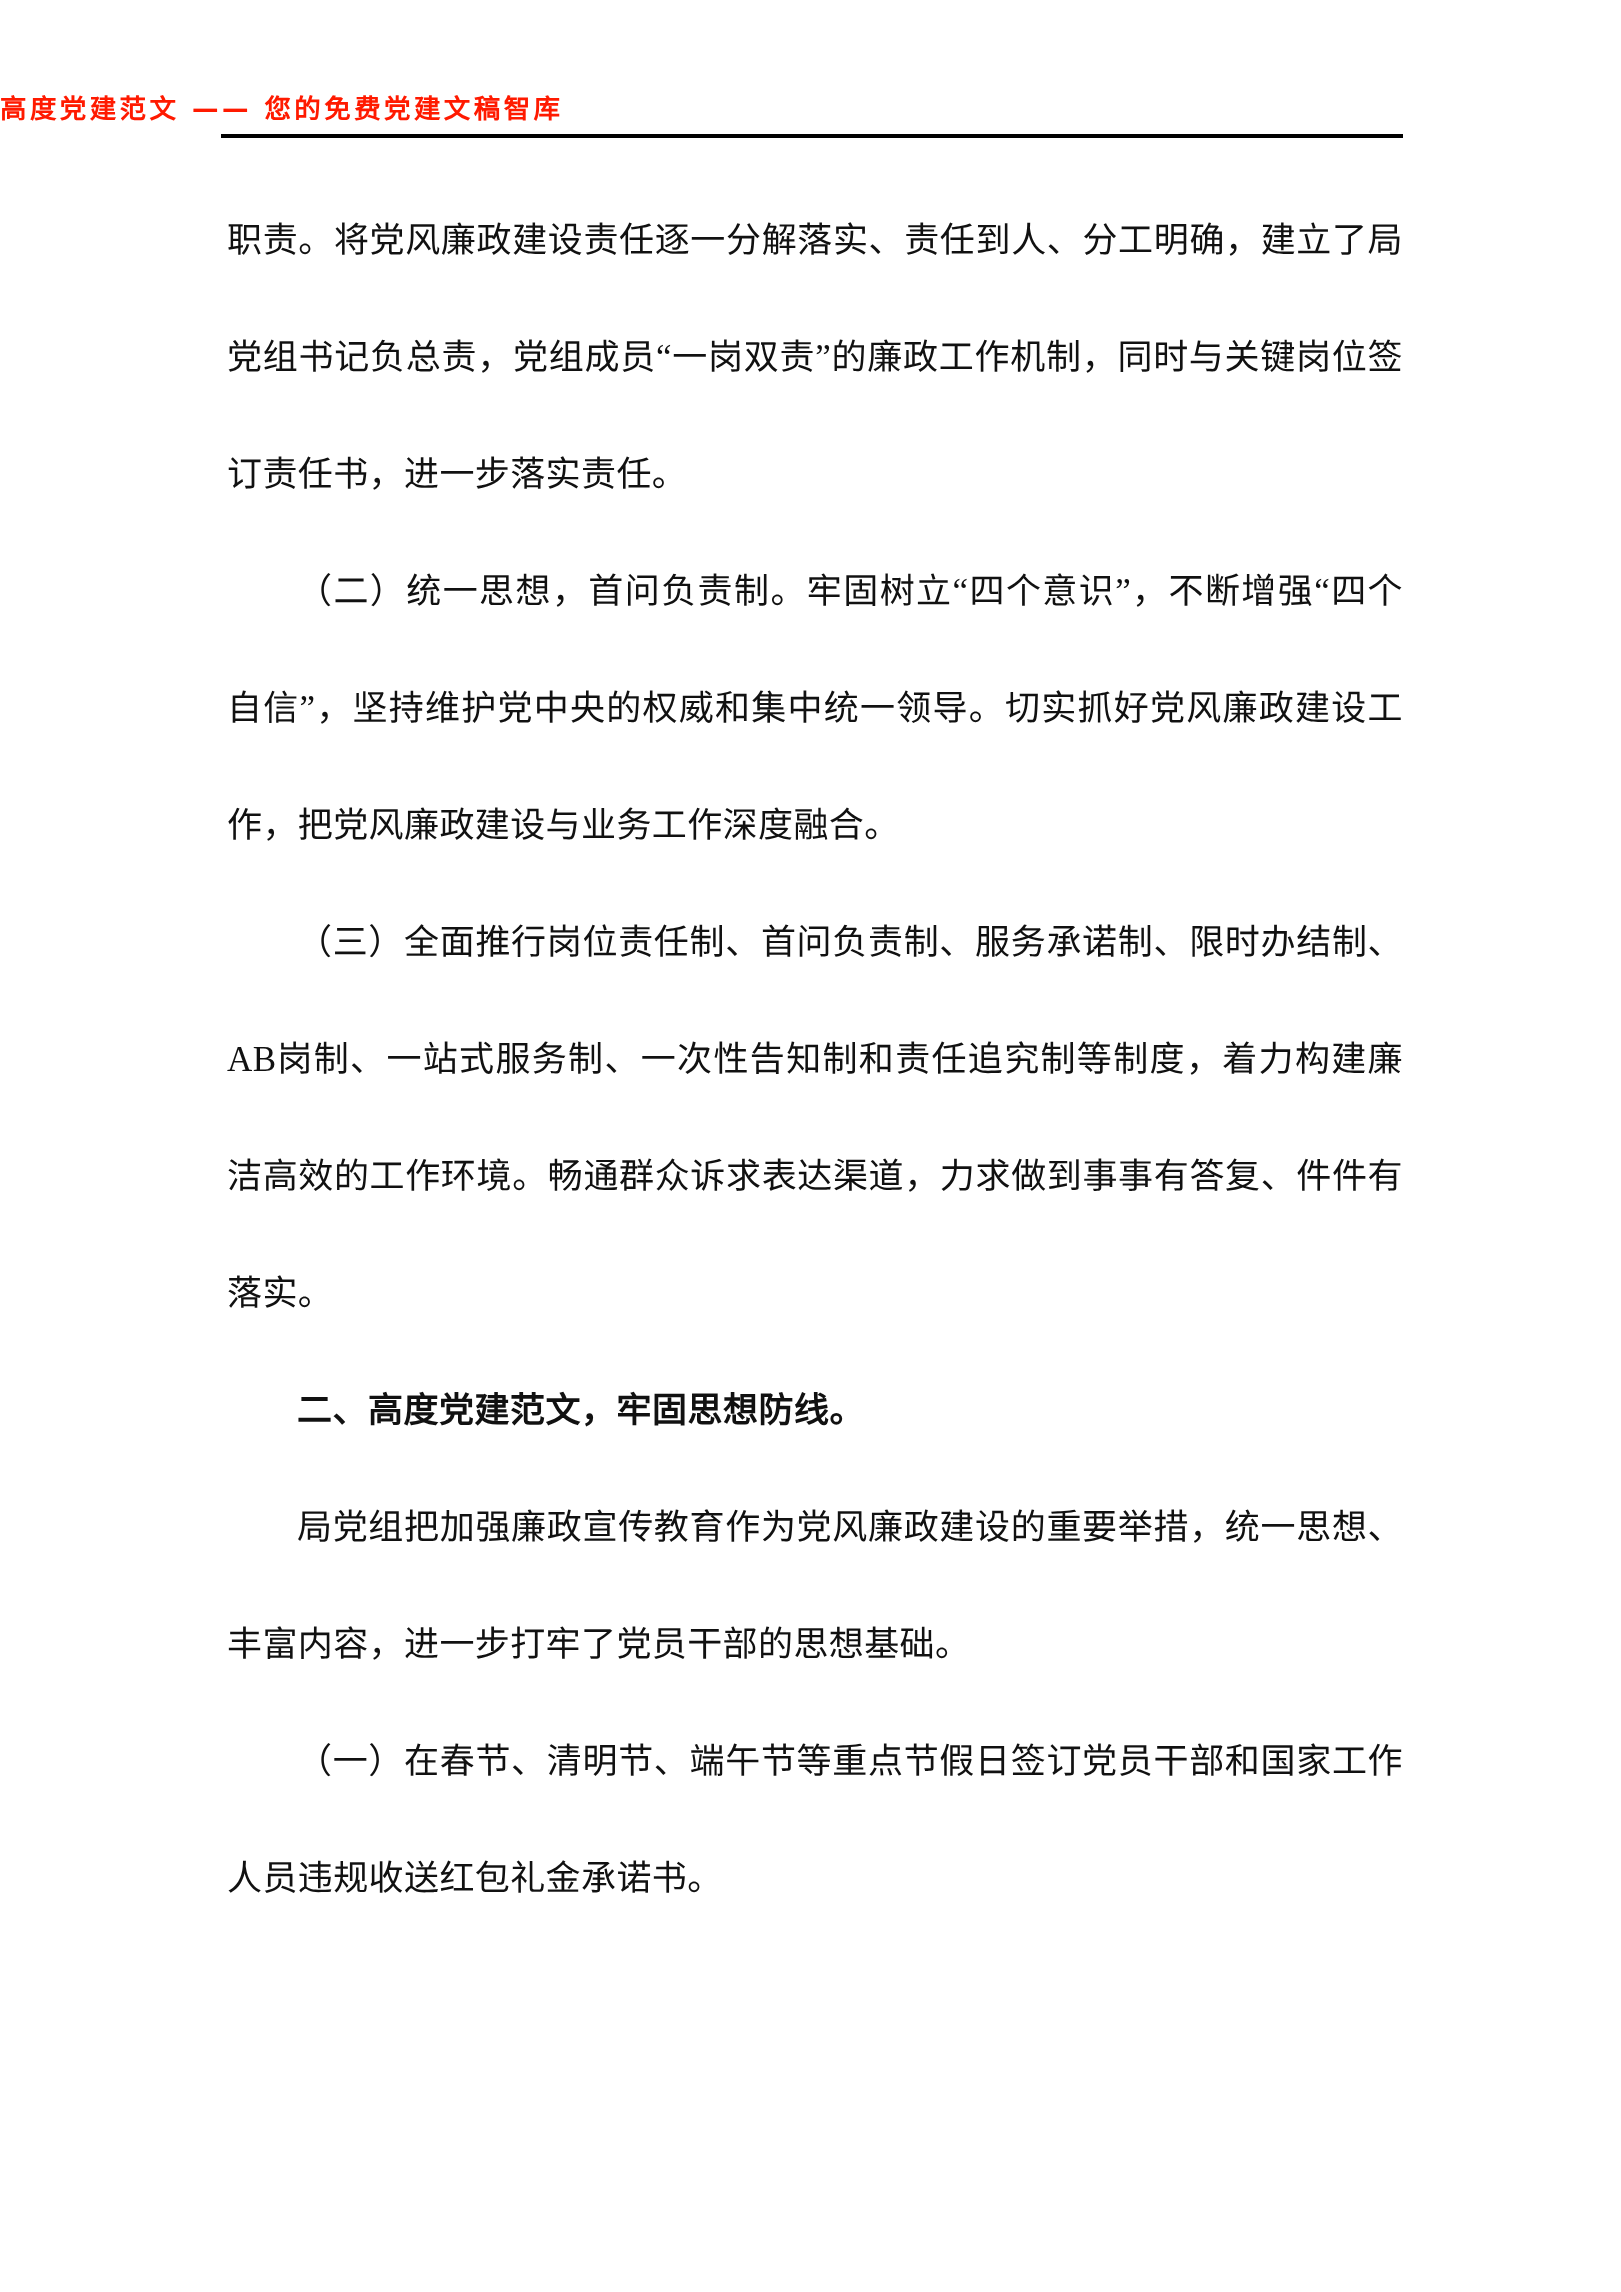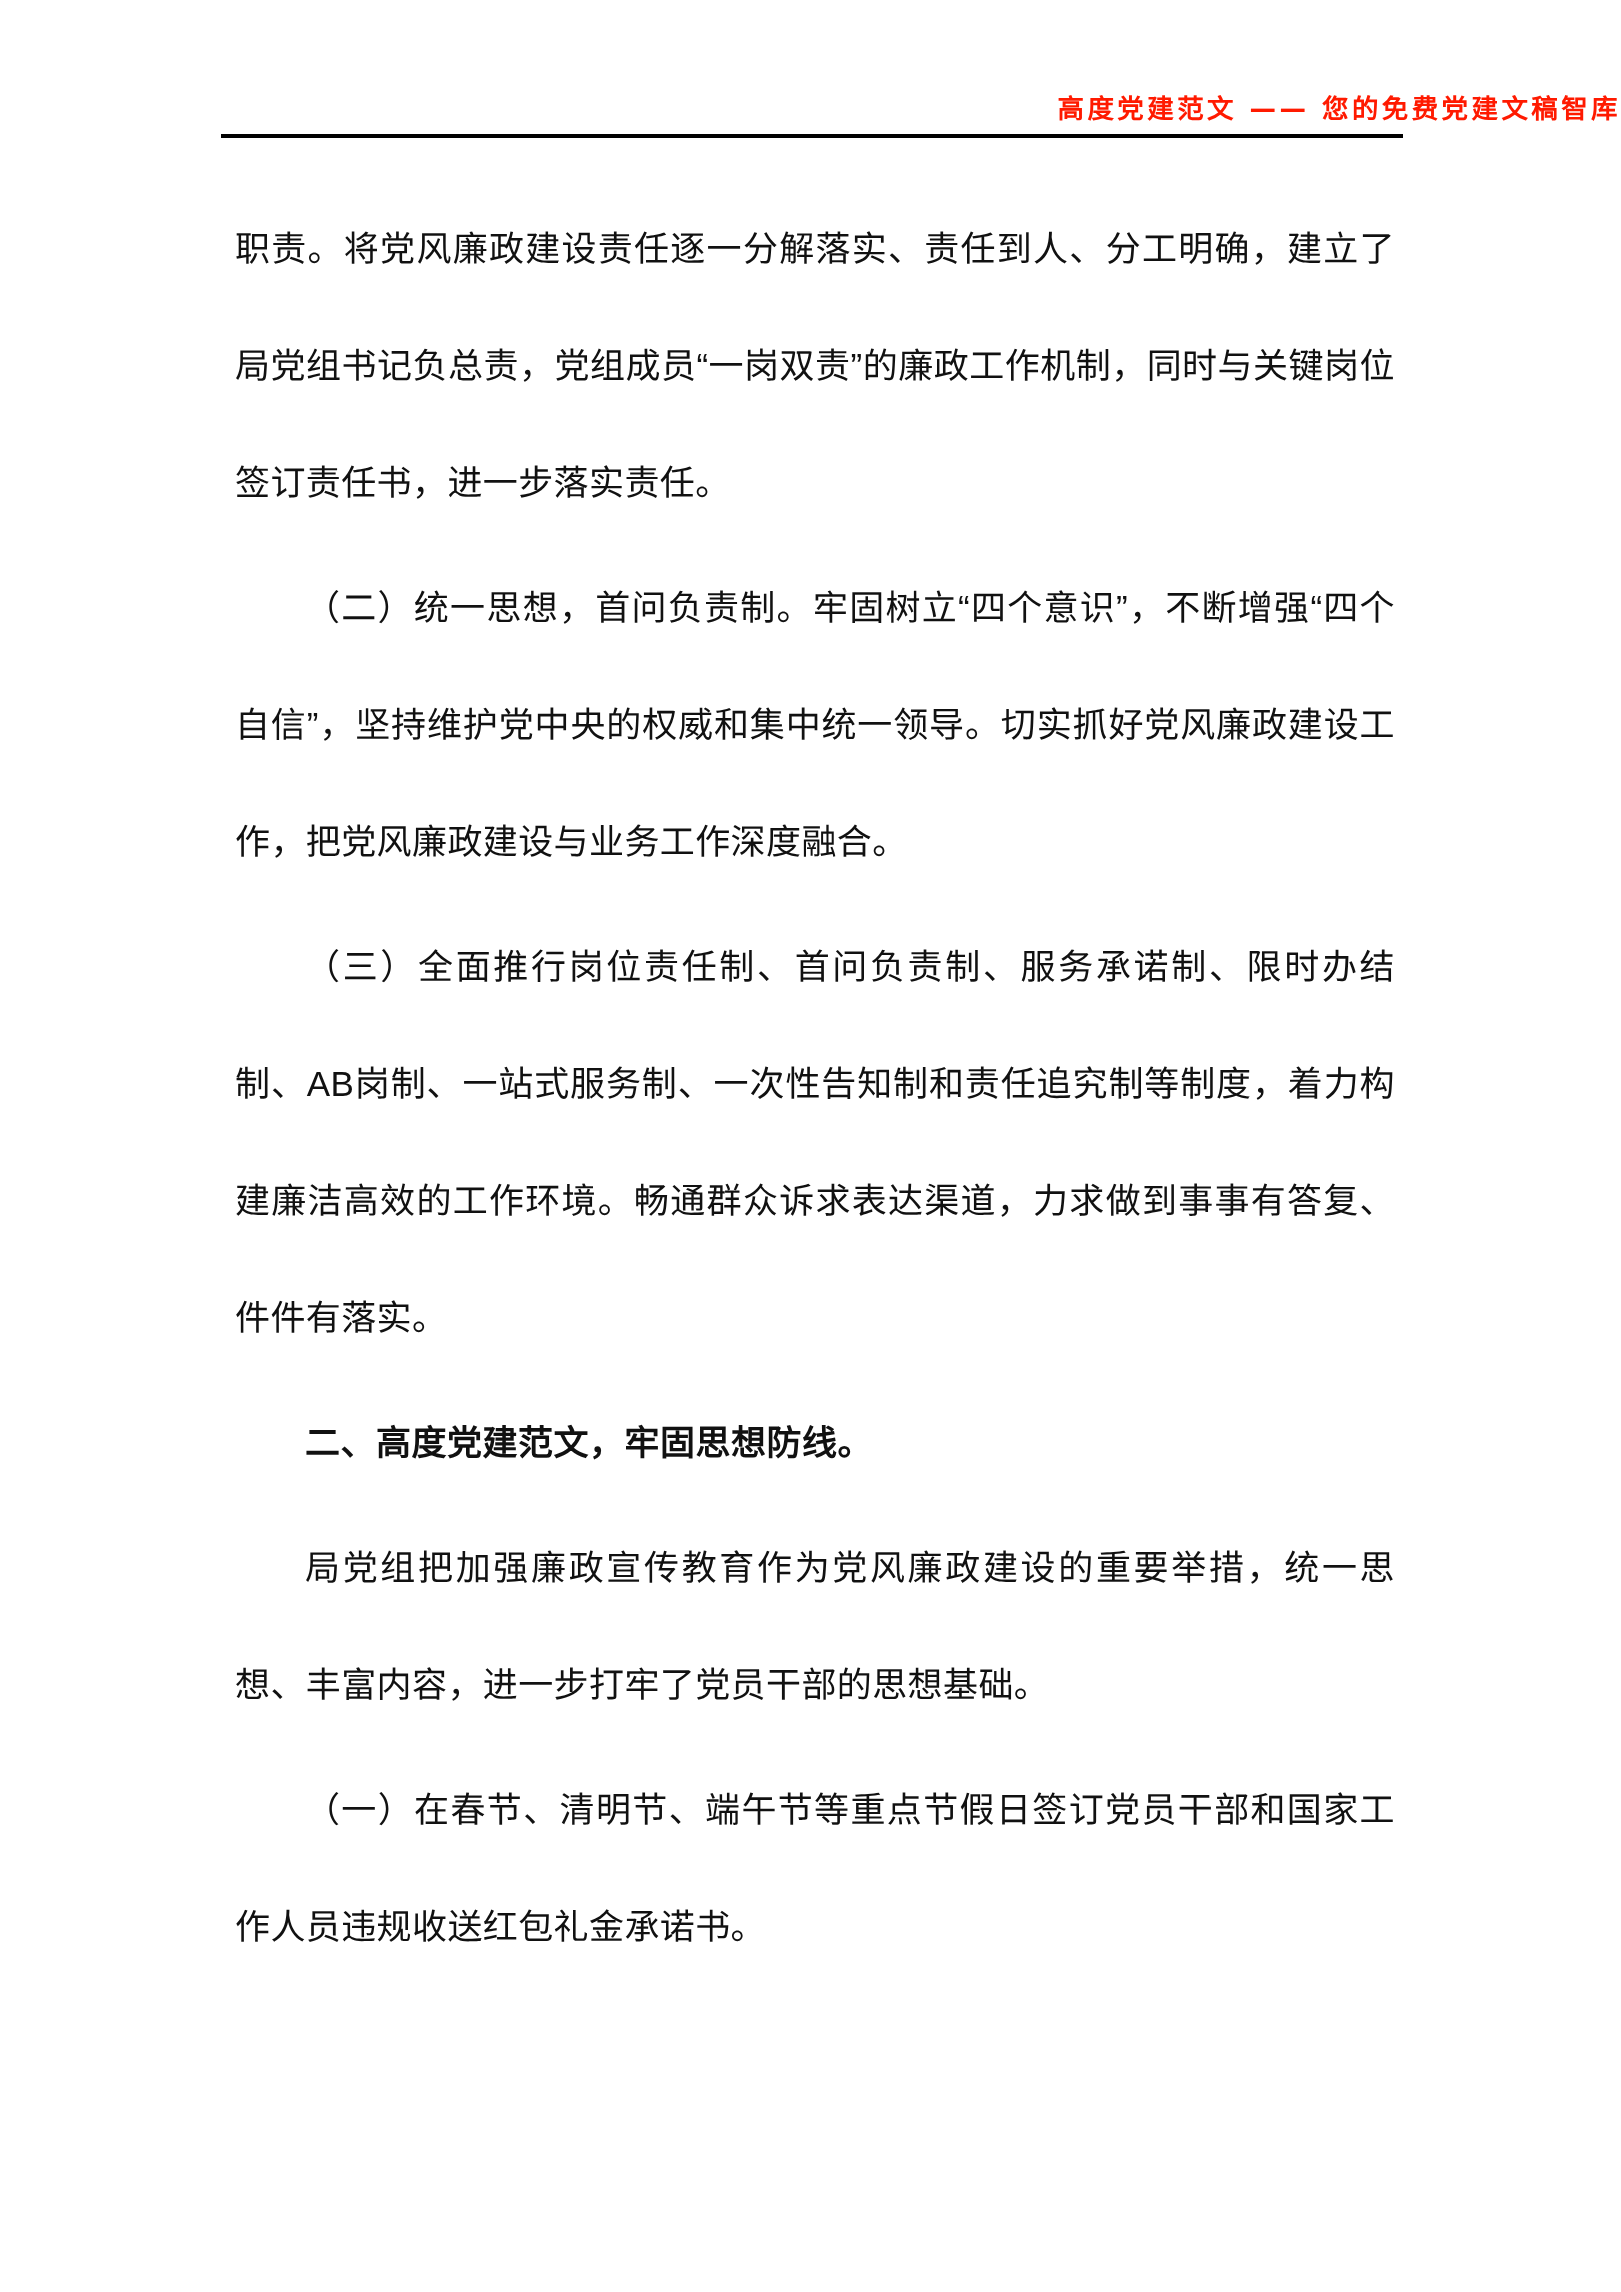--- a/index.html
+++ b/index.html
@@ -24,21 +24,21 @@
     box-sizing: border-box;
     background: #ffffff;
   }
 
   
   .page-header {
     position: absolute;
     left: 0;
     top: 94px;
     width: 1621px;
-    text-align: right;
+    text-align: left;
   }
   .header-title {
     display: inline-block;
     color: #ff1a00;
     font-size: 26.5px;
     font-weight: 700;
     letter-spacing: 3.4px;
     line-height: 1.1;
     white-space: nowrap;
     font-family: "DejaVu Sans", "Liberation Sans", sans-serif;
@@ -60,22 +60,22 @@
     width: 1176px;
   }
 
   .para {
     font-size: 35px;
     line-height: 117px;
     letter-spacing: 0.4px;
     color: #111111;
     text-align: justify;
     text-justify: inter-ideograph;
-    margin: 8px;
-    font-family: Liberation Sans, sans-serif;
+    margin: 0;
+    font-family: Liberation Serif, serif;
     font-weight: 400;
   }
   .para.indent {
     text-indent: 2em;
   }
   .para.heading {
     font-weight: 700;
     text-indent: 2em;
     letter-spacing: 0.5px;
   }

